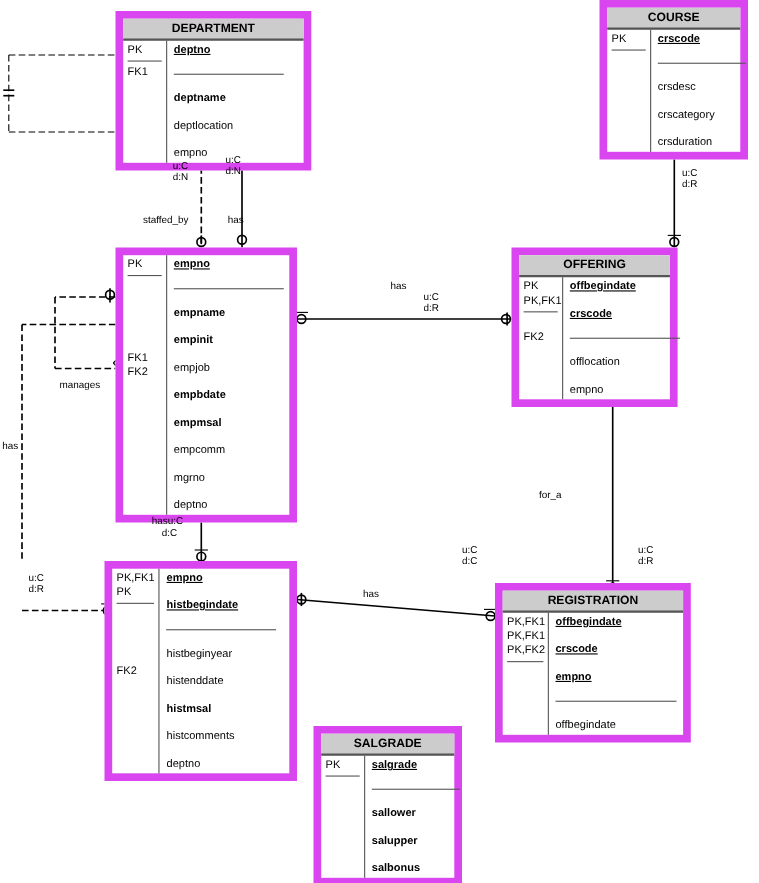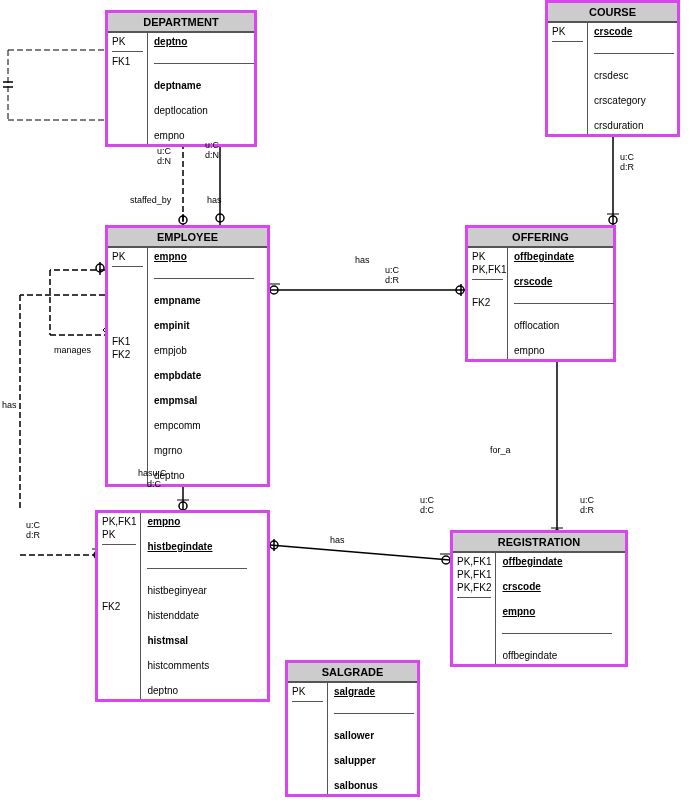--- a/index.html
+++ b/index.html
@@ -13,21 +13,21 @@
       position: relative;
     }
     .diagram-container {
       position: relative;
       width: 690px;
       height: 803px;
     }
     
     .entity {
       position: absolute;
-      border: 3px solid #d946ef;
+      border: 7px solid #d946ef;
       background: #fff;
       font-size: 10px;
     }
     .entity-header {
       background: #ccc;
       text-align: center;
       font-weight: bold;
       padding: 3px 6px;
       font-size: 11px;
       border-bottom: 2px solid #555;
@@ -143,21 +143,21 @@
 
     <line x1="274" y1="539" x2="274" y2="551" stroke="#000" stroke-width="1.5"></line>
     <circle cx="274" cy="545" r="4" fill="none" stroke="#000" stroke-width="1.5"></circle>
     <circle cx="446" cy="560" r="4" fill="none" stroke="#000" stroke-width="1.5"></circle>
     <line x1="440" y1="554" x2="452" y2="554" stroke="#000" stroke-width="1"></line>
 
     <circle cx="98" cy="555" r="4" fill="none" stroke="#000" stroke-width="1.5"></circle>
     <line x1="92" y1="549" x2="104" y2="549" stroke="#000" stroke-width="1"></line>
   </svg>
 
-  <div class="entity" style="left:105px; top:10px; width:152px;">
+  <div class="entity" style="left:105px; top:10px; width:178px;">
     <div class="entity-header">DEPARTMENT</div>
     <div class="entity-body">
       <div class="entity-keys">
         <span class="key-label">PK</span>
         <span style="border-bottom:1px solid #555; height:1px; display:block; margin:2px 0;"></span>
         <span class="key-label">FK1</span>
       </div>
       <div class="entity-attrs">
         <span class="attr-underline attr-bold">deptno</span>
         <span style="border-bottom:1px solid #555; display:block; margin:2px 0; width:100px;"></span>
@@ -180,21 +180,20 @@
         <span class="attr-underline attr-bold">crscode</span>
         <span style="border-bottom:1px solid #555; display:block; margin:2px 0; width:80px;"></span>
         <span>crsdesc</span>
         <span>crscategory</span>
         <span>crsduration</span>
       </div>
     </div>
   </div>
 
   <div class="entity" style="left:105px; top:225px; width:165px;">
-    <div class="entity-header">EMPLOYEE</div>
     <div class="entity-body">
       <div class="entity-keys">
         <span class="key-label">PK</span>
         <span style="border-bottom:1px solid #555; height:1px; display:block; margin:2px 0;"></span>
         <span class="key-label">&nbsp;</span>
         <span class="key-label">&nbsp;</span>
         <span class="key-label">&nbsp;</span>
         <span class="key-label">&nbsp;</span>
         <span class="key-label">&nbsp;</span>
         <span class="key-label">FK1</span>

